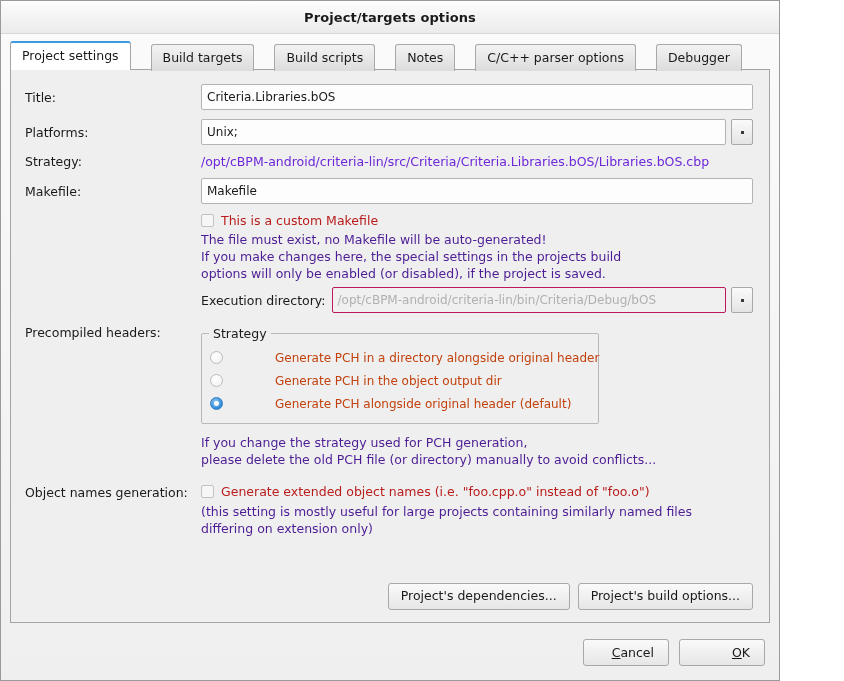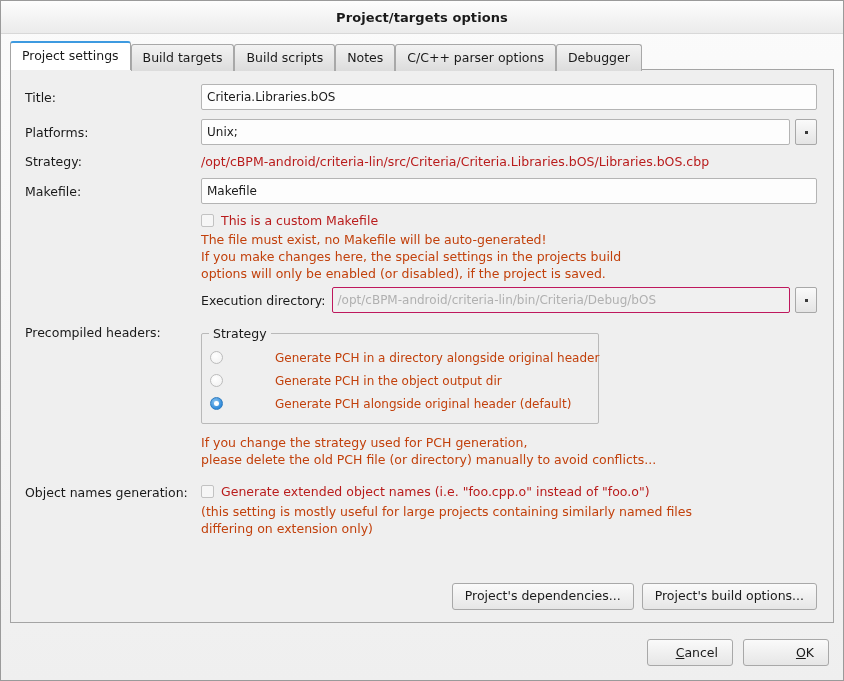--- a/index.html
+++ b/index.html
@@ -12,21 +12,21 @@
     height: 681px;
     font-family: "DejaVu Sans", sans-serif;
     font-size: 12.5px;
     color: #1a1a1a;
     overflow: hidden;
   }
 
   
   .window {
     position: relative;
-    width: 844px;
+    width: 780px;
     height: 681px;
     box-sizing: border-box;
     background: linear-gradient(to bottom, #fbfbfb 0%, #efefef 100%);
     border: 1px solid #9a9a9a;
     display: flex;
     flex-direction: column;
   }
 
   .titlebar {
     height: 32px;
@@ -52,21 +52,21 @@
     align-items: flex-end;
     background: transparent;
     position: relative;
     z-index: 3;
   }
   .tab {
     box-sizing: border-box;
     height: 27px;
     line-height: 25px;
     padding: 0 11px;
-    margin-right: 0;
+    margin-right: 20px;
     font-size: 12.5px;
     color: #1a1a1a;
     background: linear-gradient(to bottom, #f3f3f3 0%, #dcdcdc 100%);
     border: 1px solid #a8a8a8;
     border-bottom: none;
     border-radius: 3px 3px 0 0;
     white-space: nowrap;
     cursor: default;
     position: relative;
     top: 1px;
@@ -128,21 +128,21 @@
     overflow: hidden;
   }
   .field.disabled {
     background: #f0f0f0;
     border: 1px solid #be185d;
     color: #b0b0b0;
   }
   .statictext {
     flex: 1 1 auto;
     font-size: 12.5px;
-    color: #b91c1c;
+    color: #6d28d9;
     white-space: nowrap;
     overflow: hidden;
   }
 
   .browse-btn {
     flex: 0 0 auto;
     width: 22px;
     height: 26px;
     margin-left: 5px;
     box-sizing: border-box;
@@ -176,21 +176,21 @@
     flex: 0 0 13px;
     box-sizing: border-box;
     background: #f6f6f6;
     border: 1px solid #c2c2c2;
     border-radius: 2px;
     margin-right: 7px;
   }
   .checkrow .ctext { font-size: 12.5px; color: #b91c1c; white-space: nowrap; }
 
   .warn {
-    color: #c2410c;
+    color: #4c1d95;
     font-size: 12.5px;
     line-height: 17px;
     white-space: nowrap;
   }
 
   .execrow {
     display: flex;
     align-items: center;
     margin-top: 5px;
   }

